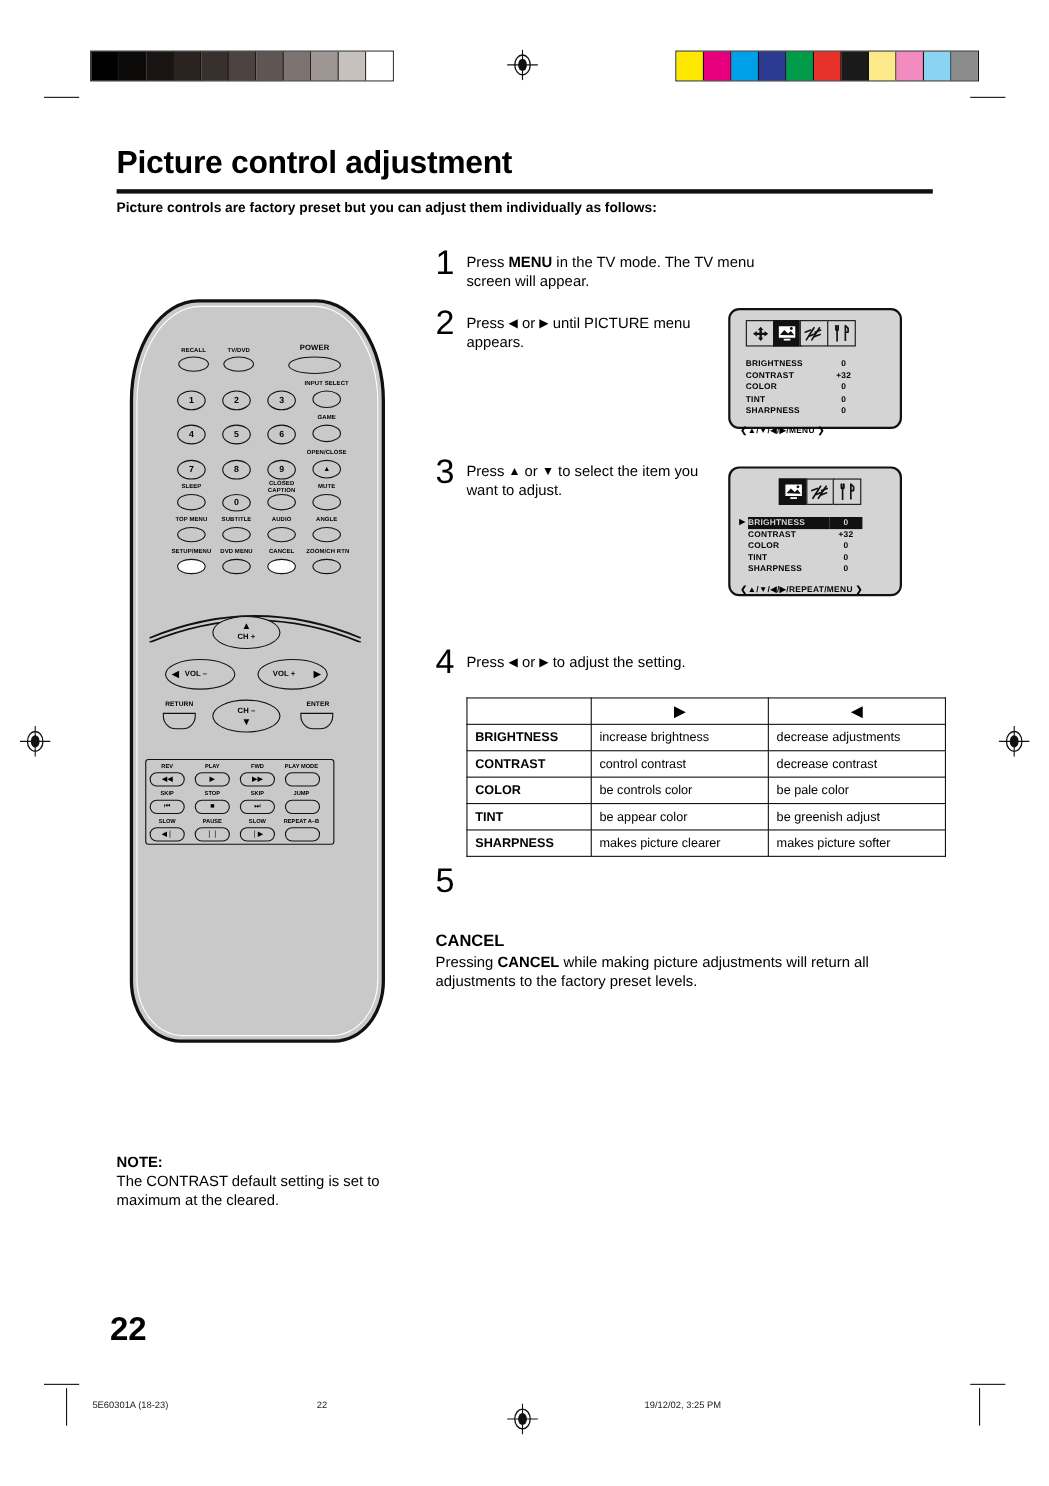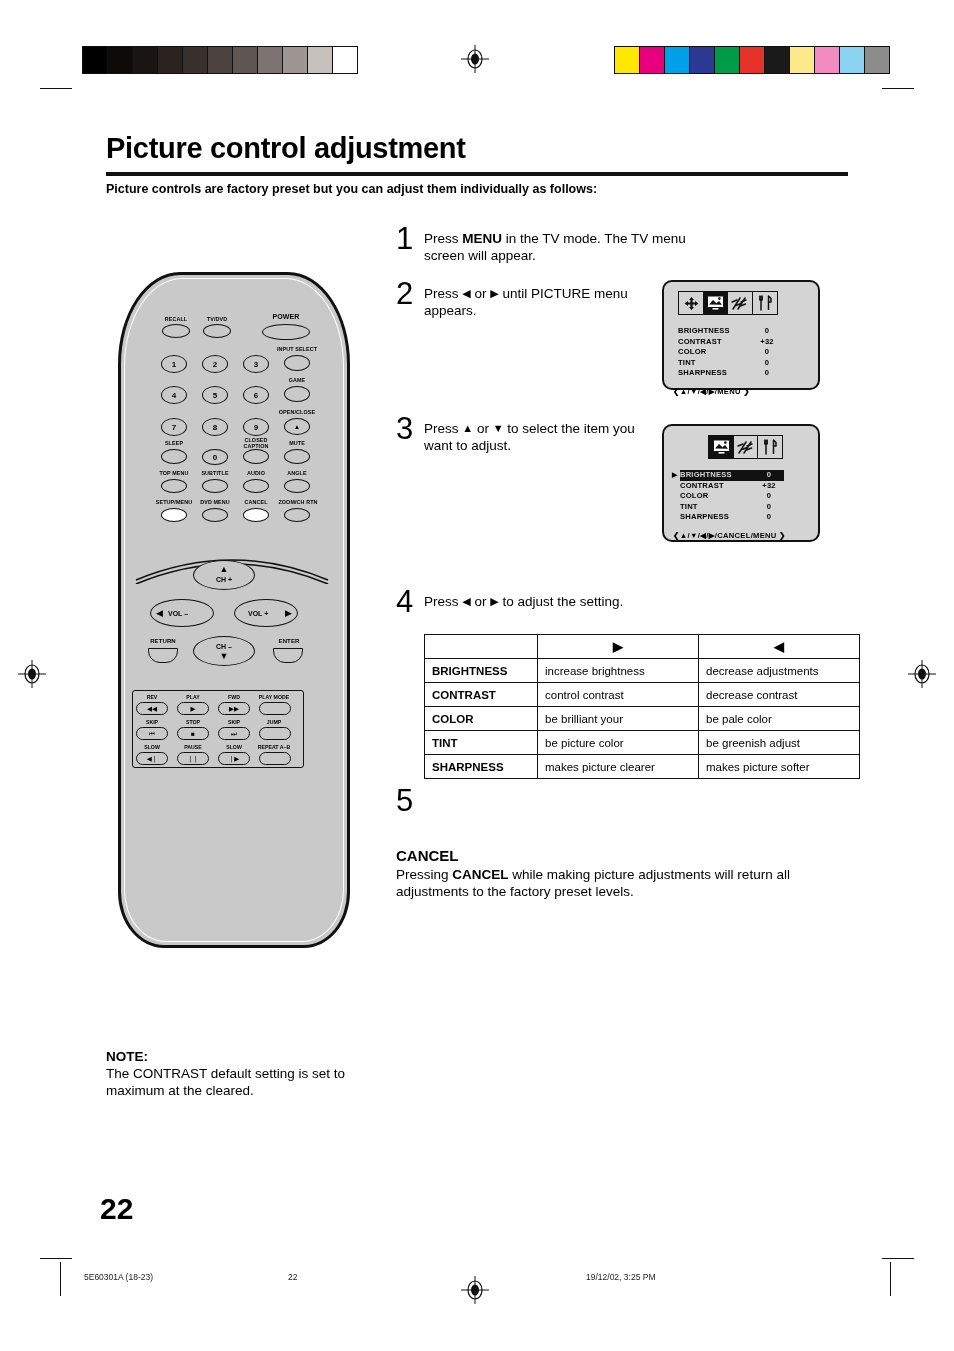--- a/index.html
+++ b/index.html
@@ -324,21 +324,21 @@
         <span class="ptr"></span>
         <span class="lbl">TINT</span>
         <span class="val">0</span>
       </div>
     <div class="mrow">
         <span class="ptr"></span>
         <span class="lbl">SHARPNESS</span>
         <span class="val">0</span>
       </div>
   </div>
-  <div class="mfoot">❮▲/▼/◀/▶/CANCEL/MENU ❯</div>
+  <div class="mfoot">❮▲/▼/◀/▶/REPEAT/MENU ❯</div>
 </div>
 
 <div class="step" style="left:396px;top:593px;width:230px;">
   <span class="num">4</span>
   <div class="body">
     <span>Press </span><span class="ar">◀</span><span> or </span><span class="ar">▶</span><span> to adjust the setting.</span>
   </div>
 </div>
 
 <div class="abs" style="left:424px;top:634px;">
@@ -356,26 +356,26 @@
         <td>increase brightness</td>
         <td>decrease adjustments</td>
       </tr>
       <tr>
         <td>CONTRAST</td>
         <td>control contrast</td>
         <td>decrease contrast</td>
       </tr>
       <tr>
         <td>COLOR</td>
-        <td>be brilliant your</td>
+        <td>be controls color</td>
         <td>be pale color</td>
       </tr>
       <tr>
         <td>TINT</td>
-        <td>be picture color</td>
+        <td>be appear color</td>
         <td>be greenish adjust</td>
       </tr>
       <tr>
         <td>SHARPNESS</td>
         <td>makes picture clearer</td>
         <td>makes picture softer</td>
       </tr>
     </tbody>
   </table>
 </div>

